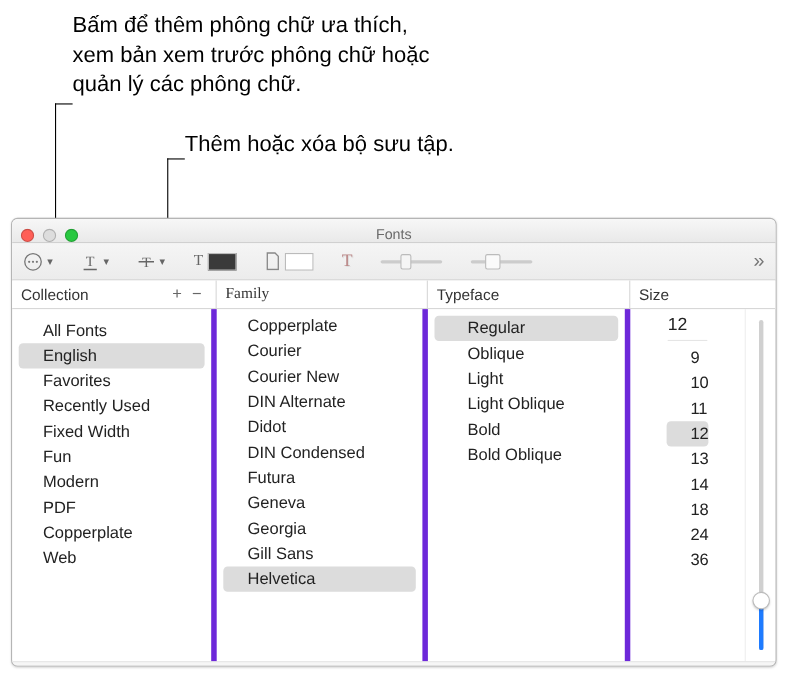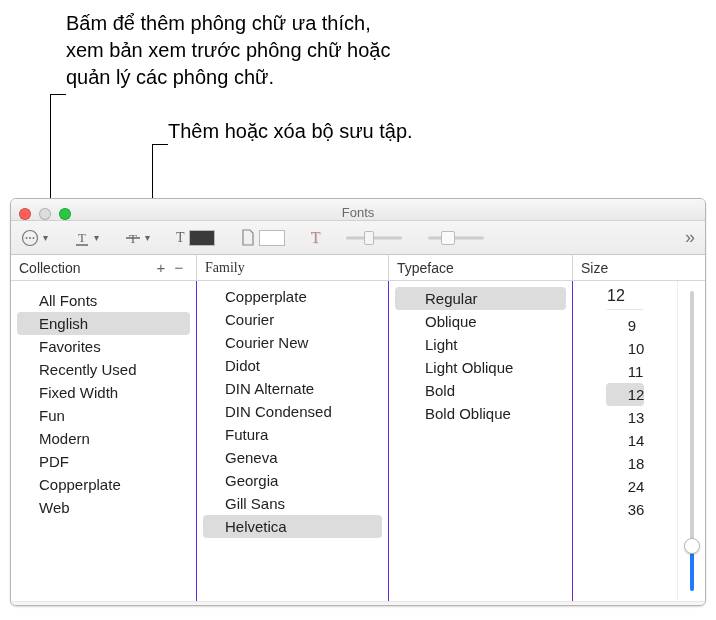--- a/index.html
+++ b/index.html
@@ -39,21 +39,21 @@
   .colhead > div:last-child { border-right: none; }
   .col-collection { width: 186px; justify-content: flex-start; gap: 6px; }
   .col-family { width: 192px; font-family: Liberation Serif, serif; }
   .col-typeface { width: 184px; }
   .col-size { flex: 1; }
 
   .plusminus { margin-left: auto; display: flex; align-items: center; gap: 0; }
   .pm-btn { width: 18px; height: 18px; display: flex; align-items: center; justify-content: center; color: #666; font-size: 15px; line-height: 1; }
 
   .body { display: flex; height: calc(100% - 22px - 34px - 26px - 4px); font-size: 15px; color: #222; }
-  .listcol { border-right: 1px solid #6d28d9; overflow: hidden; }
+  .listcol { border-right: 5px solid #6d28d9; overflow: hidden; }
   .listcol.collection { width: 186px; padding-top: 8px; }
   .listcol.family { width: 192px; padding-top: 4px; }
   .listcol.typeface { width: 184px; padding-top: 6px; }
   .listcol.size { flex: 1; border-right: none; display: flex; }
 
   .item { padding: 3px 8px 3px 22px; border-radius: 4px; margin: 0 6px; white-space: nowrap; }
   .item.selected { background: #dcdcdc; }
   .typeface .item { padding-left: 30px; }
 
   .sizecol-inner { display: flex; flex-direction: column; flex: 1; padding: 4px 0 0 0; align-items: center; }
@@ -190,22 +190,22 @@
         <div class="item">Fun</div>
         <div class="item">Modern</div>
         <div class="item">PDF</div>
         <div class="item">Copperplate</div>
         <div class="item">Web</div>
       </div>
     <div class="listcol family">
         <div class="item">Copperplate</div>
         <div class="item">Courier</div>
         <div class="item">Courier New</div>
+        <div class="item">DIN Alternate</div>
         <div class="item">Didot</div>
-        <div class="item">DIN Alternate</div>
         <div class="item">DIN Condensed</div>
         <div class="item">Futura</div>
         <div class="item">Geneva</div>
         <div class="item">Georgia</div>
         <div class="item">Gill Sans</div>
         <div class="item selected">Helvetica</div>
       </div>
     <div class="listcol typeface">
         <div class="item selected">Regular</div>
         <div class="item">Oblique</div>

